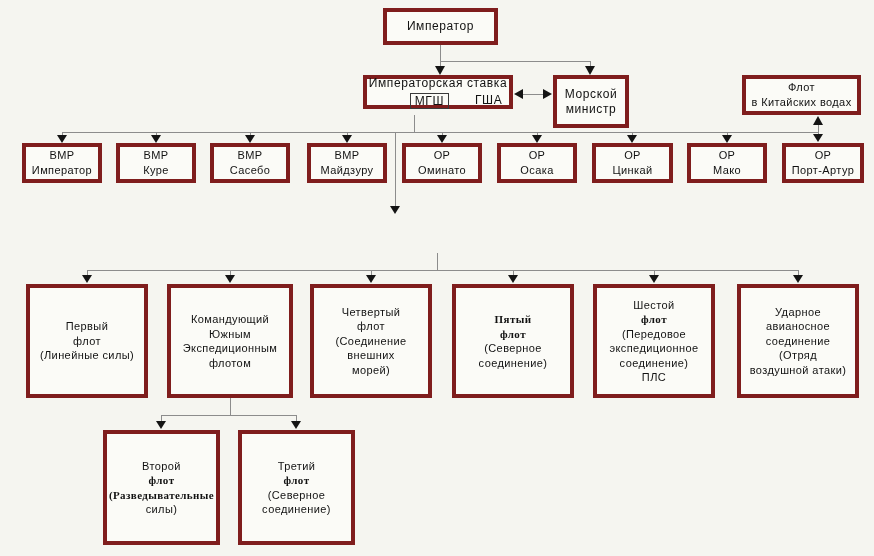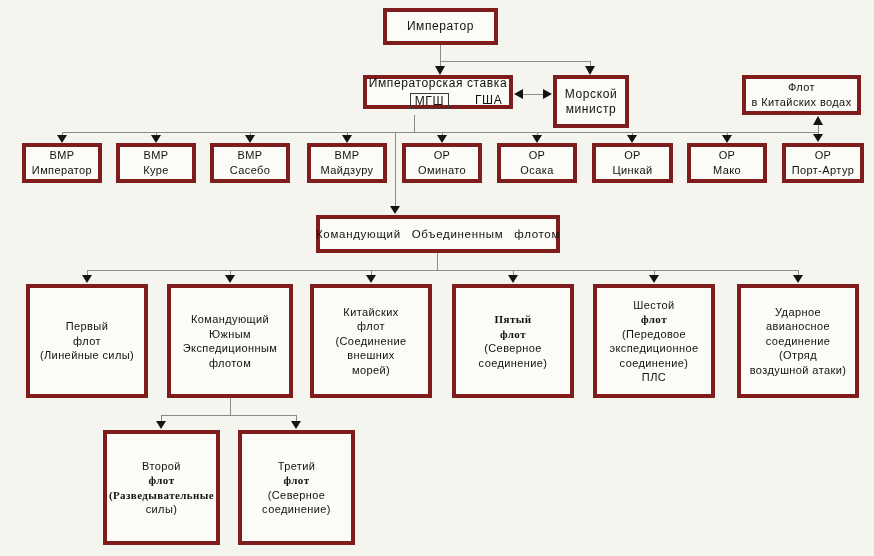--- a/index.html
+++ b/index.html
@@ -151,37 +151,34 @@
   </div>
   <div class="node" style="left:687px;top:143px;width:80px;height:40px">
     <span class="ln">ОР</span>
     <span class="ln">Мако</span>
   </div>
   <div class="node" style="left:782px;top:143px;width:82px;height:40px">
     <span class="ln">ОР</span>
     <span class="ln">Порт-Артур</span>
   </div>
 
-  <div class="node combined" style="left:316px;top:215px;width:244px;height:38px">
-    <span class="ln">Командующий Объединенным флотом</span>
-  </div>
 
   <div class="node fleet" style="left:26px;top:284px;width:122px;height:114px">
     <span class="ln">Первый</span>
     <span class="ln">флот</span>
     <span class="ln">(Линейные силы)</span>
   </div>
   <div class="node fleet" style="left:167px;top:284px;width:126px;height:114px">
     <span class="ln">Командующий</span>
     <span class="ln">Южным</span>
     <span class="ln">Экспедиционным</span>
     <span class="ln">флотом</span>
   </div>
   <div class="node fleet" style="left:310px;top:284px;width:122px;height:114px">
-    <span class="ln">Китайских</span>
+    <span class="ln">Четвертый</span>
     <span class="ln">флот</span>
     <span class="ln">(Соединение</span>
     <span class="ln">внешних</span>
     <span class="ln">морей)</span>
   </div>
   <div class="node fleet" style="left:452px;top:284px;width:122px;height:114px">
     <span class="ln b">Пятый</span>
     <span class="ln b">флот</span>
     <span class="ln">(Северное</span>
     <span class="ln">соединение)</span>

